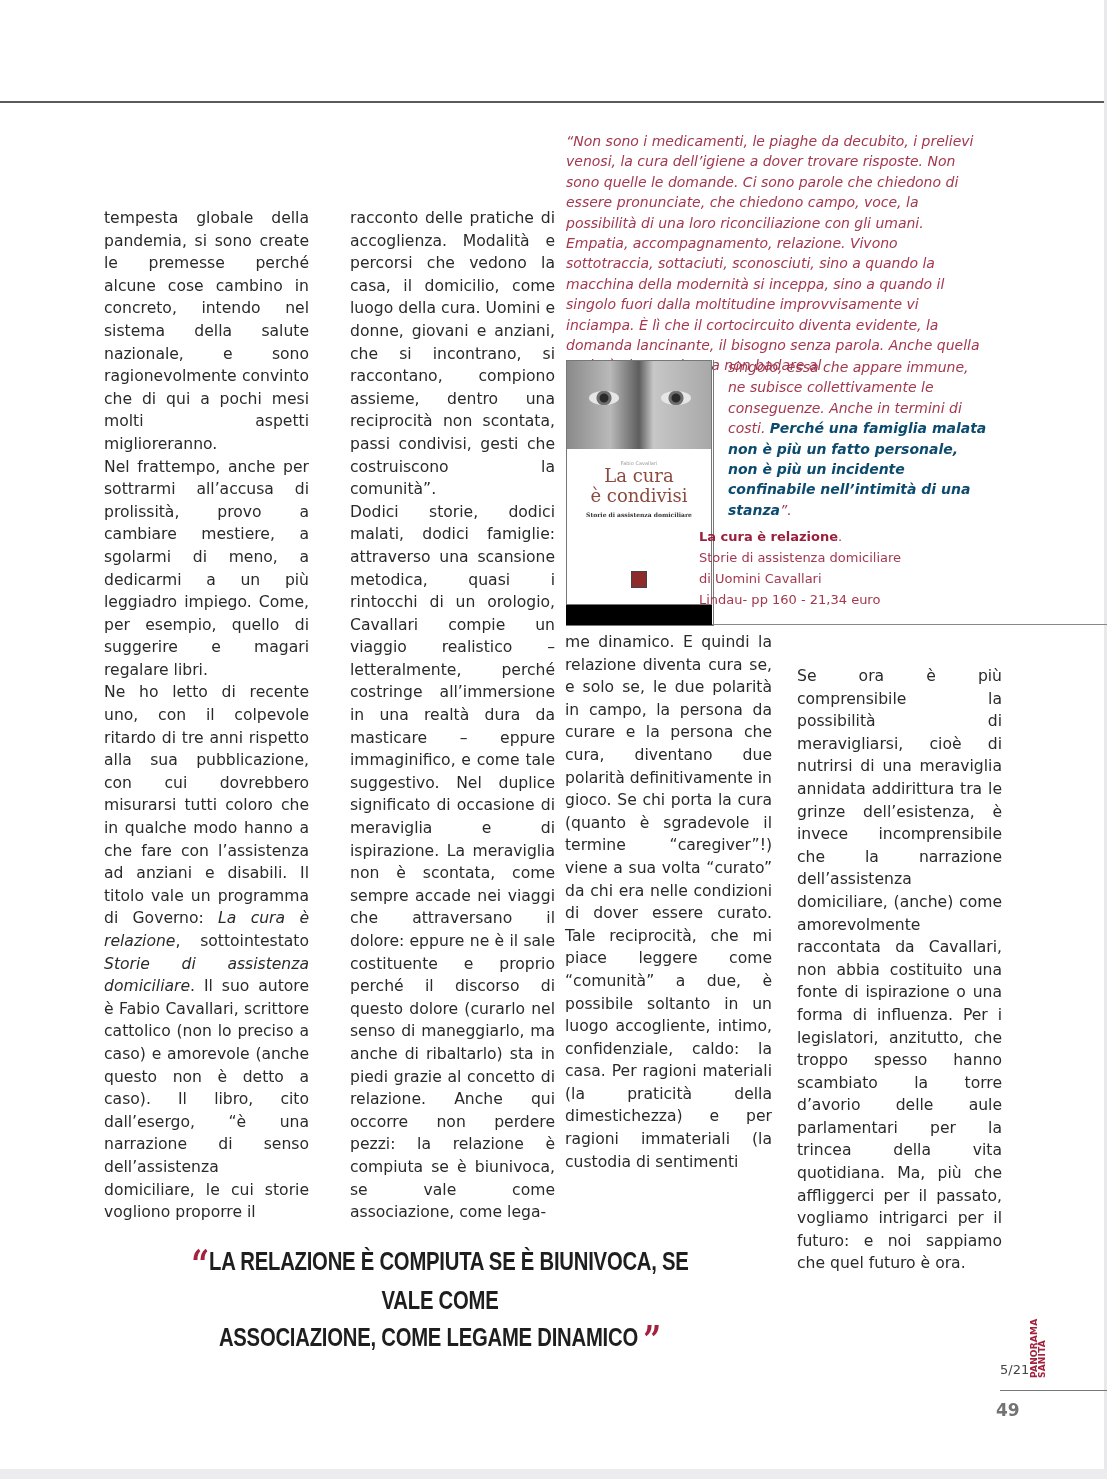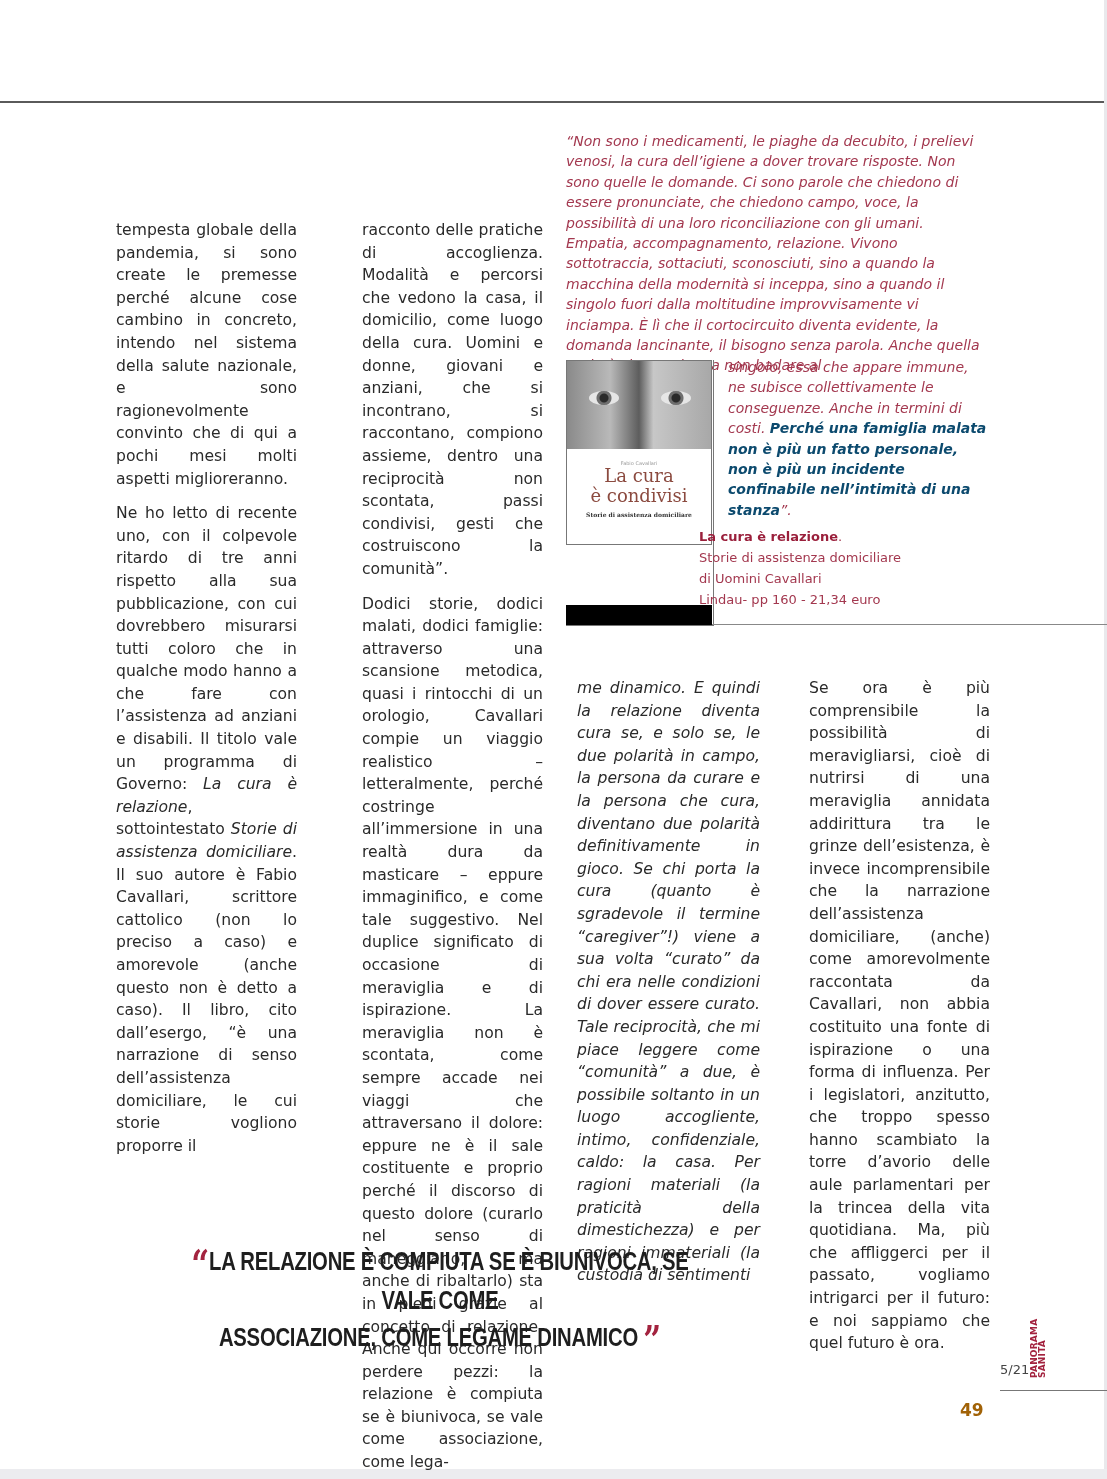--- a/index.html
+++ b/index.html
@@ -7,38 +7,38 @@
     width:1107px; height:1479px; position:relative; overflow:hidden;
     background:#ffffff;
     font-family:"DejaVu Sans", sans-serif;
     color:#2a2a2a;
   }
   .top-rule { position:absolute; left:0; top:101px; width:1107px; height:2px; background:#5a5a5a; }
   .right-edge { position:absolute; right:0; top:0; width:3px; height:1479px; background:#e9e9ec; }
   .bottom-band { position:absolute; left:0; bottom:0; width:1107px; height:10px; background:#ececef; }
 
   .col { position:absolute; font-size:15.6px; line-height:22.6px; text-align:justify; hyphens:none; }
-  .col p { margin:12px; }
+  .col p { margin:0; }
   .col1 { left:104px; top:207px; width:205px; }
   .col2 { left:350px; top:207px; width:205px; }
-  .col3 { left:565px; top:665px; width:207px;font-style:italic; }
+  .col3 { left:565px; top:631px; width:207px; }
   .col4 { left:797px; top:665px; width:205px; }
   .col i { font-style:italic; }
 
   .quote-box { position:absolute; left:566px; top:131px; width:420px; }
   .quote-text {
     font-style:italic; font-size:14px; line-height:20.4px; color:#a3384f;
     margin:0;
   }
   .quote-text .qb { font-weight:bold; color:#0c4a6e; }
   .quote-lower { position:absolute; left:728px; top:357px; width:260px; }
 
   .book-frame { position:absolute; left:566px; top:360px; width:147px; height:265px;
     border-right:1px solid #777; border-bottom:1px solid #777; }
-  .book-cover { position:absolute; left:566px; top:360px; width:146px; height:185px;
+  .book-cover { position:absolute; left:566px; top:360px; width:146px; height:245px;
     background:#fff; border:1px solid #777; box-sizing:border-box; overflow:hidden; }
   .book-photo { position:absolute; left:0; top:0; width:100%; height:88px;
     background:linear-gradient(90deg,#8a8a8a 0%,#b9b9b9 30%,#5d5d5d 50%,#c7c7c7 60%,#a8a8a8 100%); }
   .eye { position:absolute; top:30px; width:30px; height:14px; border-radius:50%;
     background:radial-gradient(circle at 50% 50%, #2a2a2a 0 4px, #6e6e6e 5px 7px, #e6e6e6 8px); }
   .book-author { position:absolute; top:99px; width:100%; text-align:center; font-size:5px; color:#999; }
   .book-title { position:absolute; top:105px; width:100%; text-align:center;
     font-family:"DejaVu Serif", serif; font-size:18px; line-height:20px; color:#8b4a3f; }
   .book-sub { position:absolute; top:150px; width:100%; text-align:center;
     font-family:"DejaVu Serif", serif; font-size:6px; font-weight:bold; color:#333; }
@@ -54,21 +54,21 @@
 
   .pullquote { position:absolute; left:110px; top:1243px; width:660px; text-align:center;
     font-family:"Liberation Sans", sans-serif; font-weight:bold; font-size:26px; line-height:37px;
     color:#1e1e1e; transform:scaleX(0.78); transform-origin:center top; letter-spacing:-0.3px; }
   .pullquote .qm { color:#a3233f; font-family:"DejaVu Serif", serif; font-size:40px; vertical-align:-8px; font-weight:bold; }
 
   .footer-num { position:absolute; left:1000px; top:1362px; font-size:13px; color:#444; }
   .brand { position:absolute; left:1030px; top:1378px; transform:rotate(-90deg); transform-origin:left top;
     font-size:9px; line-height:8px; font-weight:bold; color:#a3233f; letter-spacing:0.2px; }
   .footer-rule { position:absolute; left:1000px; top:1390px; width:107px; height:1px; background:#777; }
-  .page-num { position:absolute; left:960px; top:1400px; font-size:17px; font-weight:bold; color:#a16207; }
+  .page-num { position:absolute; left:996px; top:1400px; font-size:17px; font-weight:bold; color:#737373; }
 </style>
 </head>
 <body>
 
 <div class="top-rule"></div>
 <div class="right-edge"></div>
 <div class="bottom-band"></div>
 
 <div class="quote-box">
   <p class="quote-text">“Non sono i medicamenti, le piaghe da decubito, i prelievi venosi, la cura dell’igiene a dover trovare risposte. Non sono quelle le domande. Ci sono parole che chiedono di essere pronunciate, che chiedono campo, voce, la possibilità di una loro riconciliazione con gli umani. Empatia, accompagnamento, relazione. Vivono sottotraccia, sottaciuti, sconosciuti, sino a quando la macchina della modernità si inceppa, sino a quando il singolo fuori dalla moltitudine improvvisamente vi inciampa. È lì che il cortocircuito diventa evidente, la domanda lancinante, il bisogno senza parola. Anche quella società che sembrava non badare al</p>
@@ -98,20 +98,21 @@
 
 <div class="info">
   <div><span class="t">La cura è relazione</span><span class="dot">.</span></div>
   <div>Storie di assistenza domiciliare</div>
   <div>di Uomini Cavallari</div>
   <div>Lindau- pp 160 - 21,34 euro</div>
 </div>
 
 <div class="col col1">
   <p>tempesta globale della pandemia, si sono create le premesse perché alcune cose cambino in concreto, intendo nel sistema della salute nazionale, e sono ragionevolmente convinto che di qui a pochi mesi molti aspetti miglioreranno.</p>
+  <p>Nel frattempo, anche per sottrarmi all’accusa di prolissità, provo a cambiare mestiere, a sgolarmi di meno, a dedicarmi a un più leggiadro impiego. Come, per esempio, quello di suggerire e magari regalare libri.</p>
   <p><span>Ne ho letto di recente uno, con il colpevole ritardo di tre anni rispetto alla sua pubblicazione, con cui dovrebbero misurarsi tutti coloro che in qualche modo hanno a che fare con l’assistenza ad anziani e disabili. Il titolo vale un programma di Governo: </span><i>La cura è relazione</i><span>, sottointestato </span><i>Storie di assistenza domiciliare</i><span>. Il suo autore è Fabio Cavallari, scrittore cattolico (non lo preciso a caso) e amorevole (anche questo non è detto a caso). Il libro, cito dall’esergo, “è una narrazione di senso dell’assistenza domiciliare, le cui storie vogliono proporre il</span></p>
 </div>
 
 <div class="col col2">
   <p>racconto delle pratiche di accoglienza. Modalità e percorsi che vedono la casa, il domicilio, come luogo della cura. Uomini e donne, giovani e anziani, che si incontrano, si raccontano, compiono assieme, dentro una reciprocità non scontata, passi condivisi, gesti che costruiscono la comunità”.</p>
   <p>Dodici storie, dodici malati, dodici famiglie: attraverso una scansione metodica, quasi i rintocchi di un orologio, Cavallari compie un viaggio realistico – letteralmente, perché costringe all’immersione in una realtà dura da masticare – eppure immaginifico, e come tale suggestivo. Nel duplice significato di occasione di meraviglia e di ispirazione. La meraviglia non è scontata, come sempre accade nei viaggi che attraversano il dolore: eppure ne è il sale costituente e proprio perché il discorso di questo dolore (curarlo nel senso di maneggiarlo, ma anche di ribaltarlo) sta in piedi grazie al concetto di relazione. Anche qui occorre non perdere pezzi: la relazione è compiuta se è biunivoca, se vale come associazione, come lega-</p>
 </div>
 
 <div class="col col3">
   <p>me dinamico. E quindi la relazione diventa cura se, e solo se, le due polarità in campo, la persona da curare e la persona che cura, diventano due polarità definitivamente in gioco. Se chi porta la cura (quanto è sgradevole il termine “caregiver”!) viene a sua volta “curato” da chi era nelle condizioni di dover essere curato. Tale reciprocità, che mi piace leggere come “comunità” a due, è possibile soltanto in un luogo accogliente, intimo, confidenziale, caldo: la casa. Per ragioni materiali (la praticità della dimestichezza) e per ragioni immateriali (la custodia di sentimenti</p>

